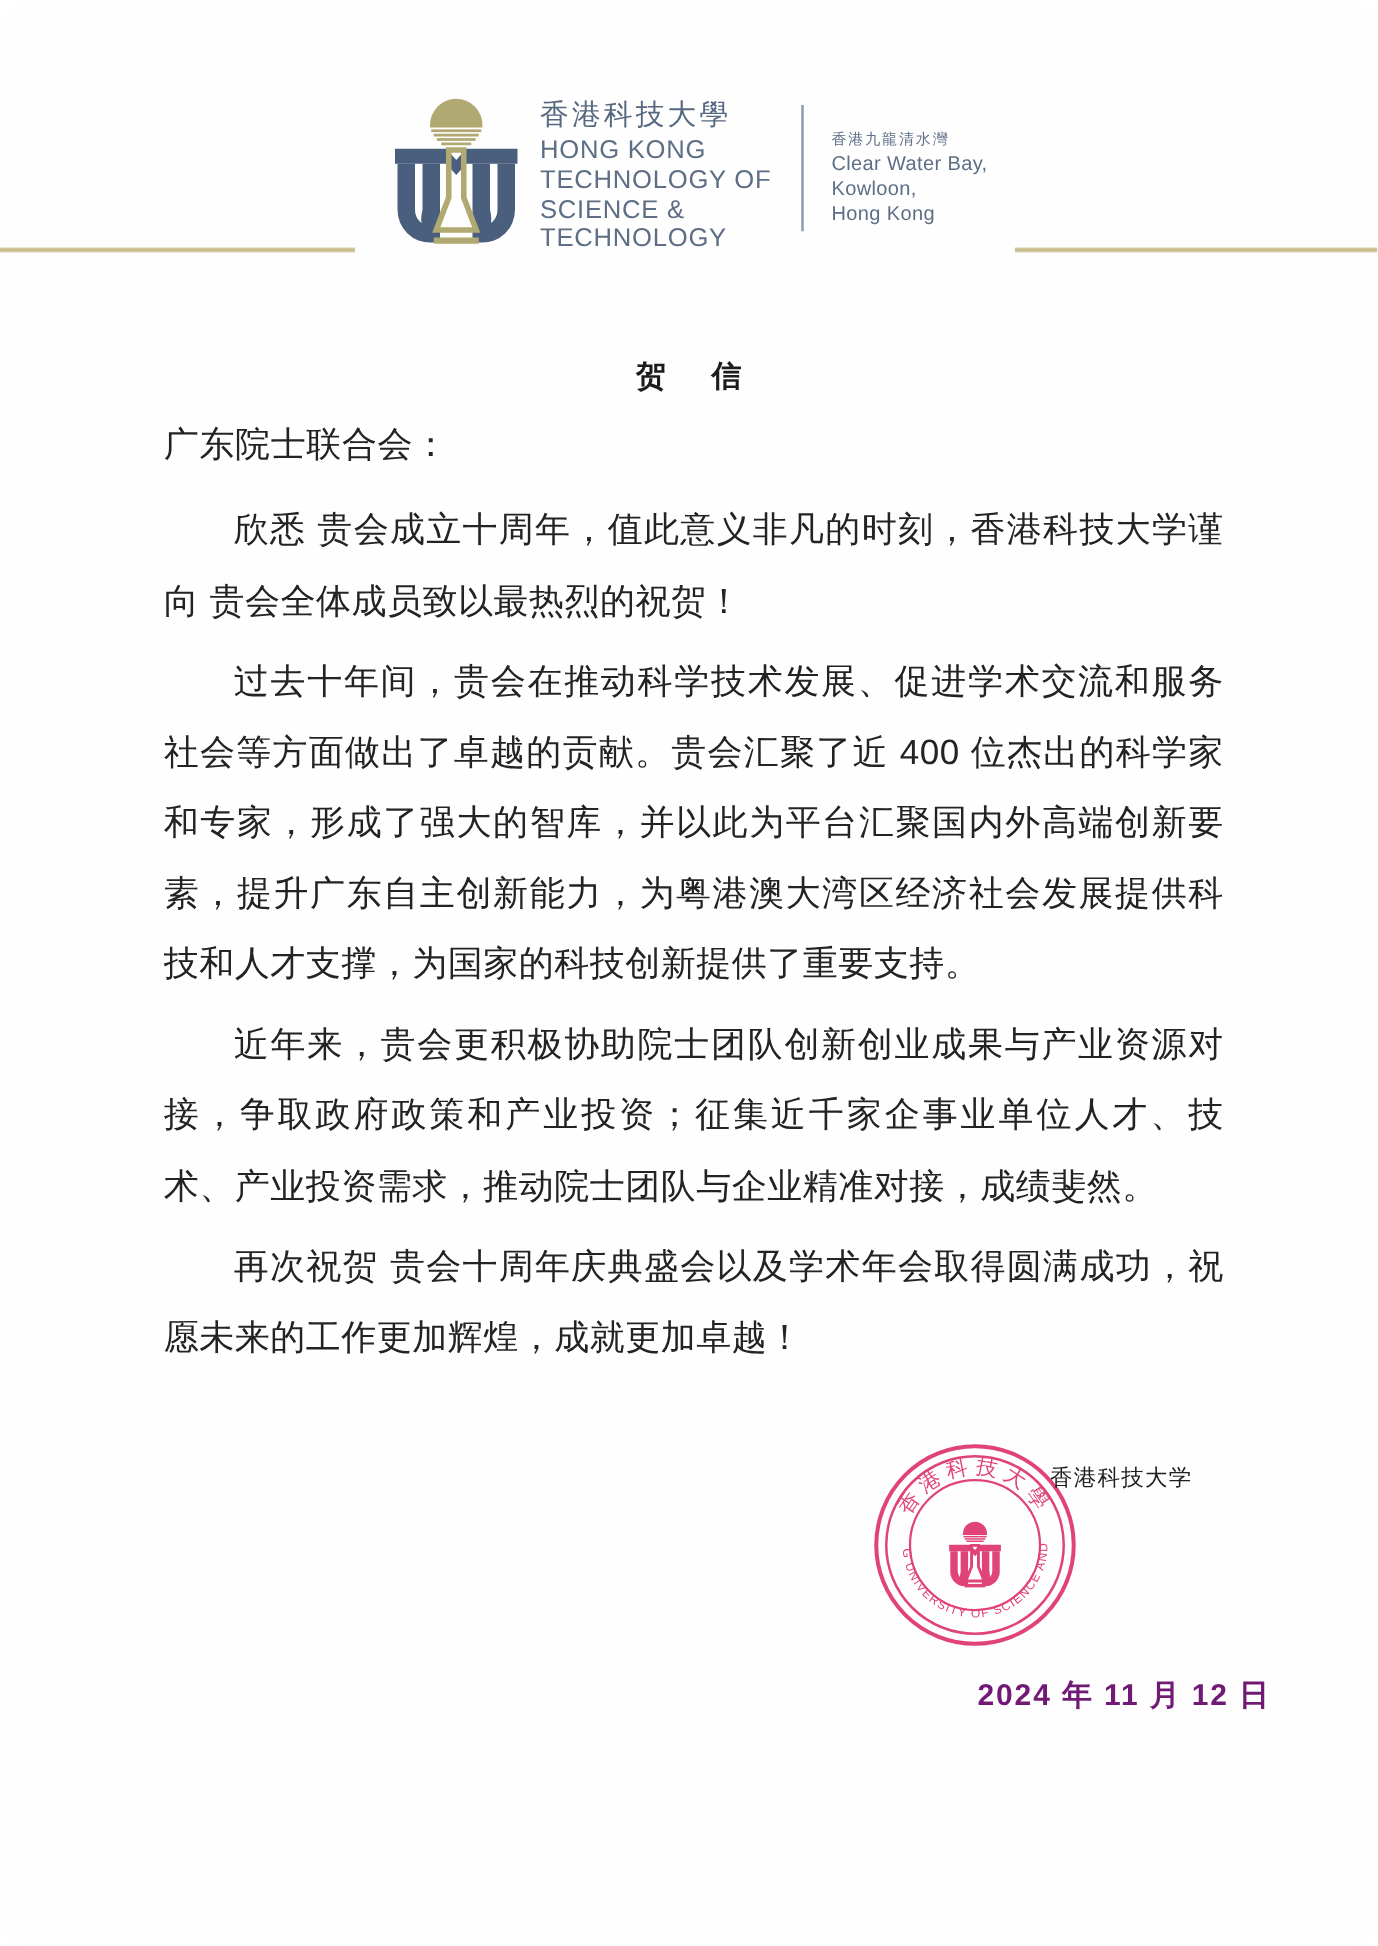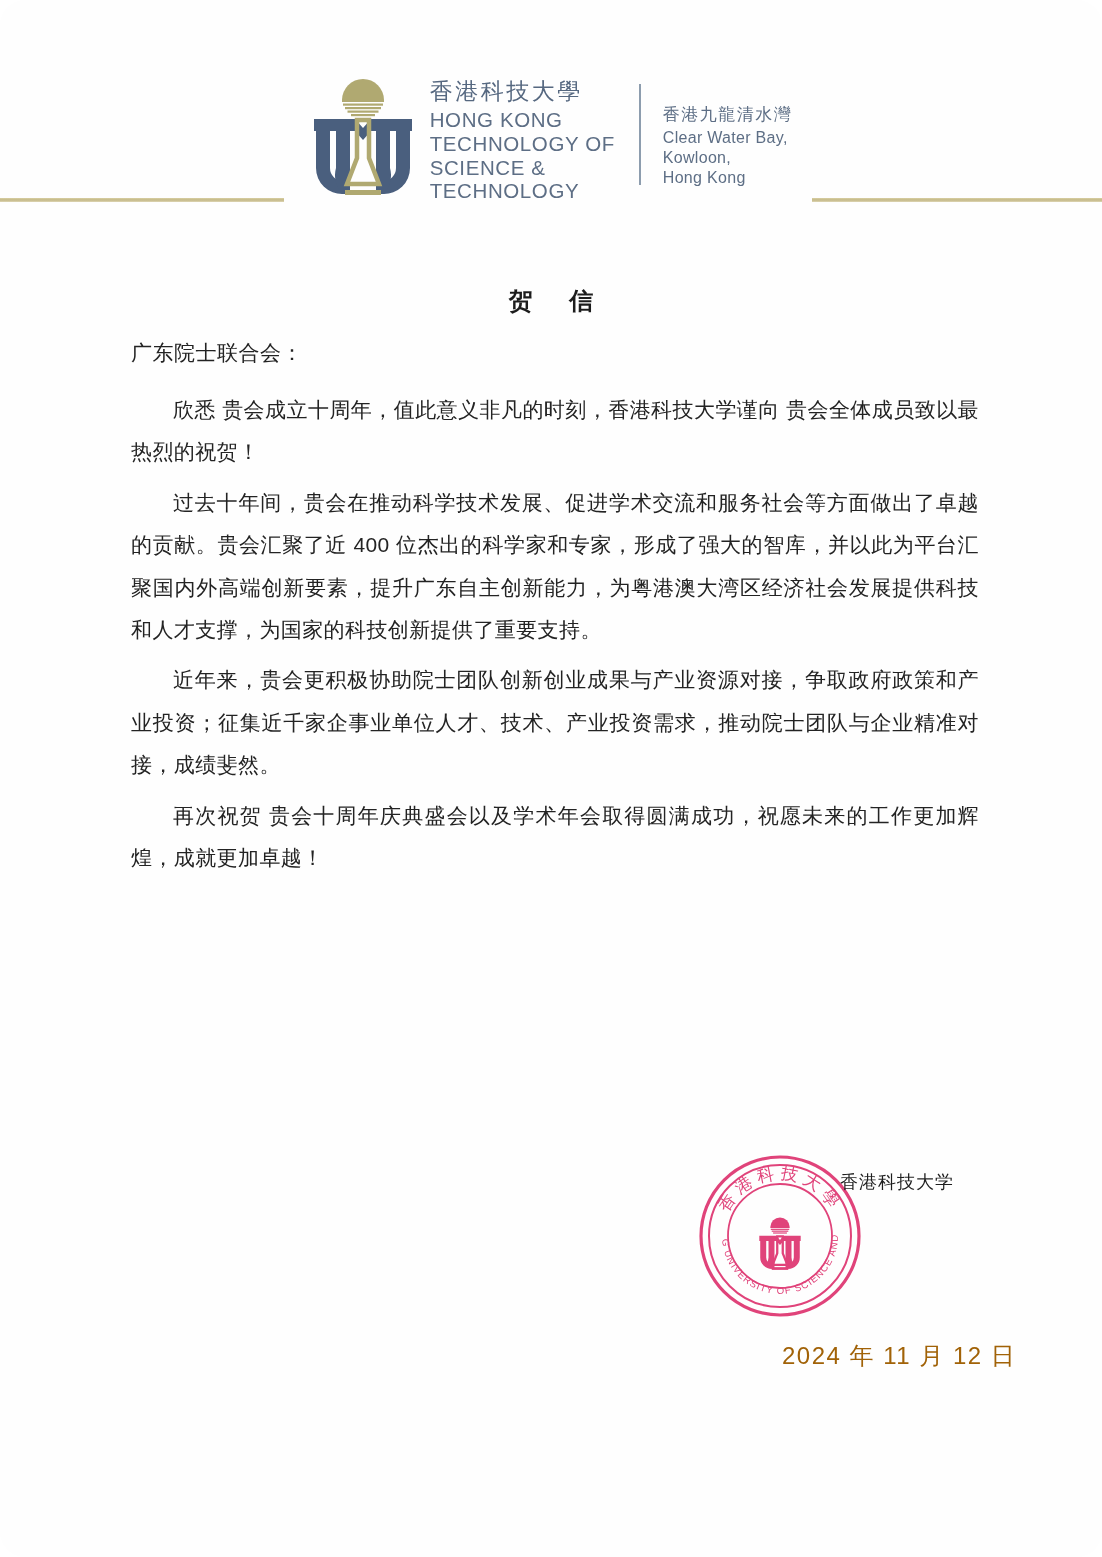--- a/index.html
+++ b/index.html
@@ -75,21 +75,21 @@
   }
 
   .addr {
     margin-left: 22px;
     padding-top: 46px;
     color: #5d6e85;
     line-height: 1.25;
     flex: none;
   }
   .addr-cn {
-    font-size: 17px;
+    font-size: 12px;
     letter-spacing: 1.5px;
     margin-bottom: 3px;
     white-space: nowrap;
   }
   .addr-en {
     font-size: 16px;
     letter-spacing: 0.3px;
     white-space: nowrap;
   }
 
@@ -118,21 +118,21 @@
     font-family: "DejaVu Sans", "Liberation Sans", sans-serif;
   }
 
   
   .body-block {
     position: absolute;
     left: 131px;
     top: 342px;
     width: 848px;
     color: #232323;
-    font-size: 21px;
+    font-size: 28px;
     font-family: "Liberation Sans", "DejaVu Sans", sans-serif;
   }
   .salutation {
     line-height: 1.0;
     margin-bottom: 26px;
     letter-spacing: 0.5px;
   }
   .para {
     text-indent: 2em;
     line-height: 2.02;
@@ -166,22 +166,23 @@
     letter-spacing: 1px;
     color: #1e1e1e;
     white-space: nowrap;
   }
   .sig-date {
     position: absolute;
     left: 182px;
     top: 200px;
     font-size: 24px;
     letter-spacing: 1.5px;
-    color: #a16207;
-    white-space: nowrap;
+    color: #701a75;
+    white-space: nowrap;
+    font-weight: bold;
   }
 </style>
 </head>
 <body>
 
 <div class="page">
 
   <div class="letterhead">
     <div class="lh-inner">
 

